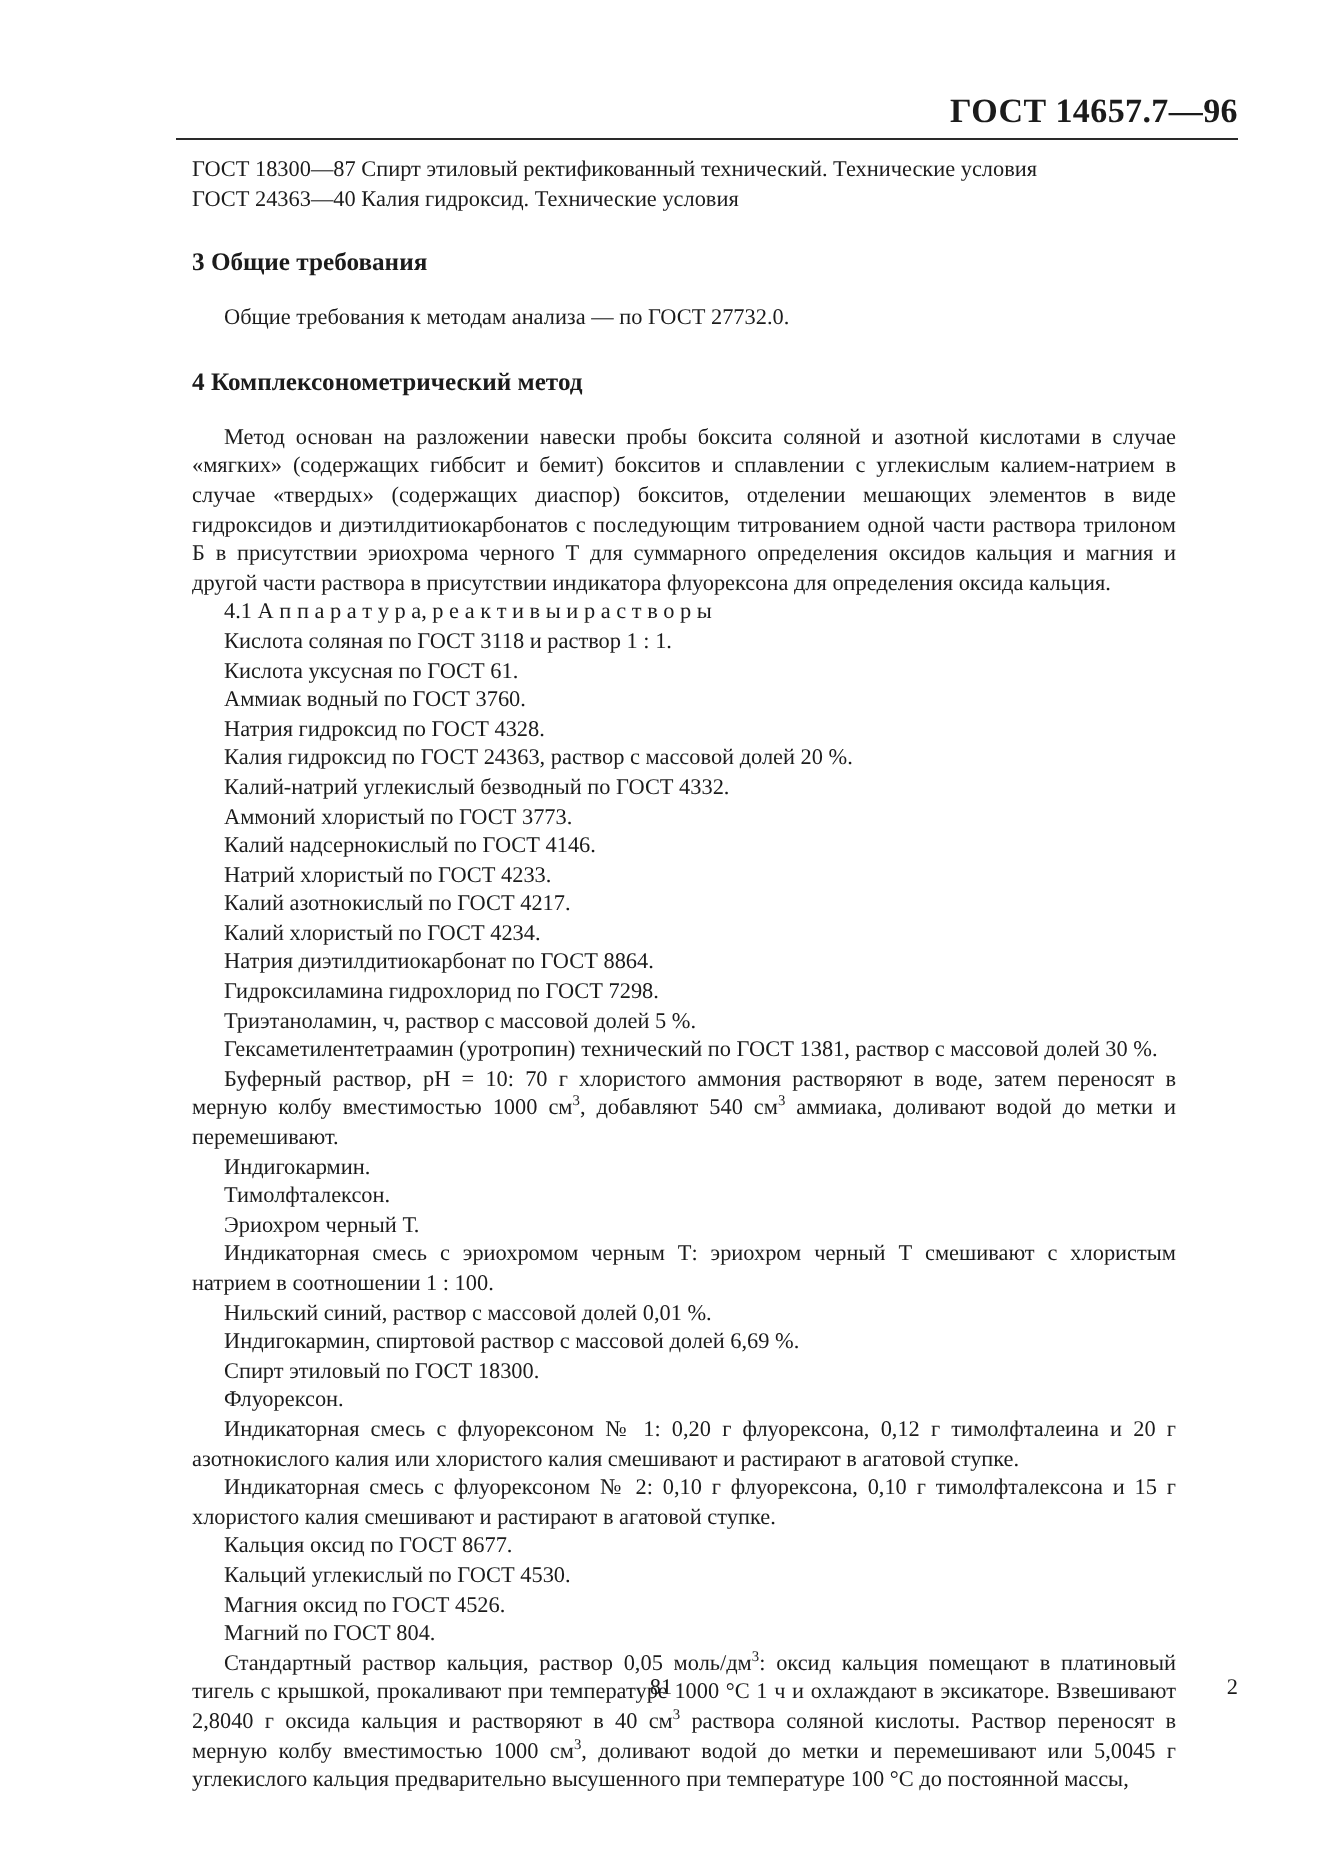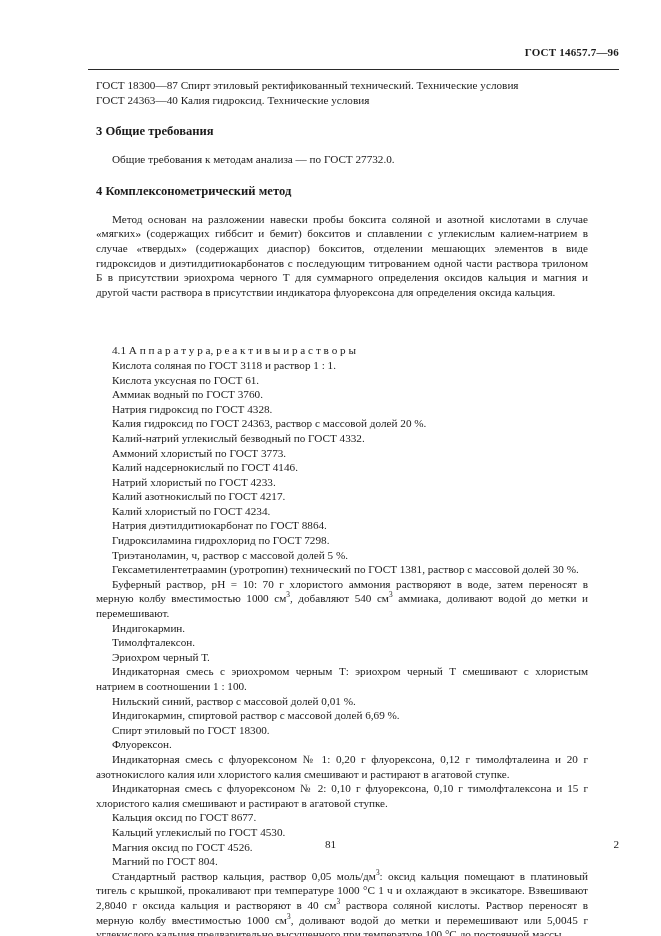--- a/index.html
+++ b/index.html
@@ -14,21 +14,21 @@
     background: #ffffff;
     font-family: "Liberation Serif", "DejaVu Serif", serif;
     color: #1b1b1b;
     overflow: hidden;
     box-sizing: border-box;
   }
   .header {
     position: absolute;
     top: 46px;
     right: 42px;
-    font-size: 11px;
+    font-size: 17px;
     font-weight: bold;
     letter-spacing: 0.2px;
     white-space: nowrap;
   }
   .header-rule {
     position: absolute;
     top: 69px;
     left: 88px;
     right: 42px;
     height: 1px;
@@ -68,21 +68,20 @@
     font-weight: bold;
     line-height: 15px;
   }
   .gap-md { height: 13px; }
   .gap-lg { height: 17px; }
   .subhead {
     font-size: 11.2px;
     line-height: 14.6px;
     text-indent: 16px;
     white-space: nowrap;
-    margin-top: 44px;
   }
   sup {
     font-size: 0.66em;
     vertical-align: super;
     line-height: 0;
   }
   .folio-left {
     position: absolute;
     bottom: 86px;
     left: 0;

